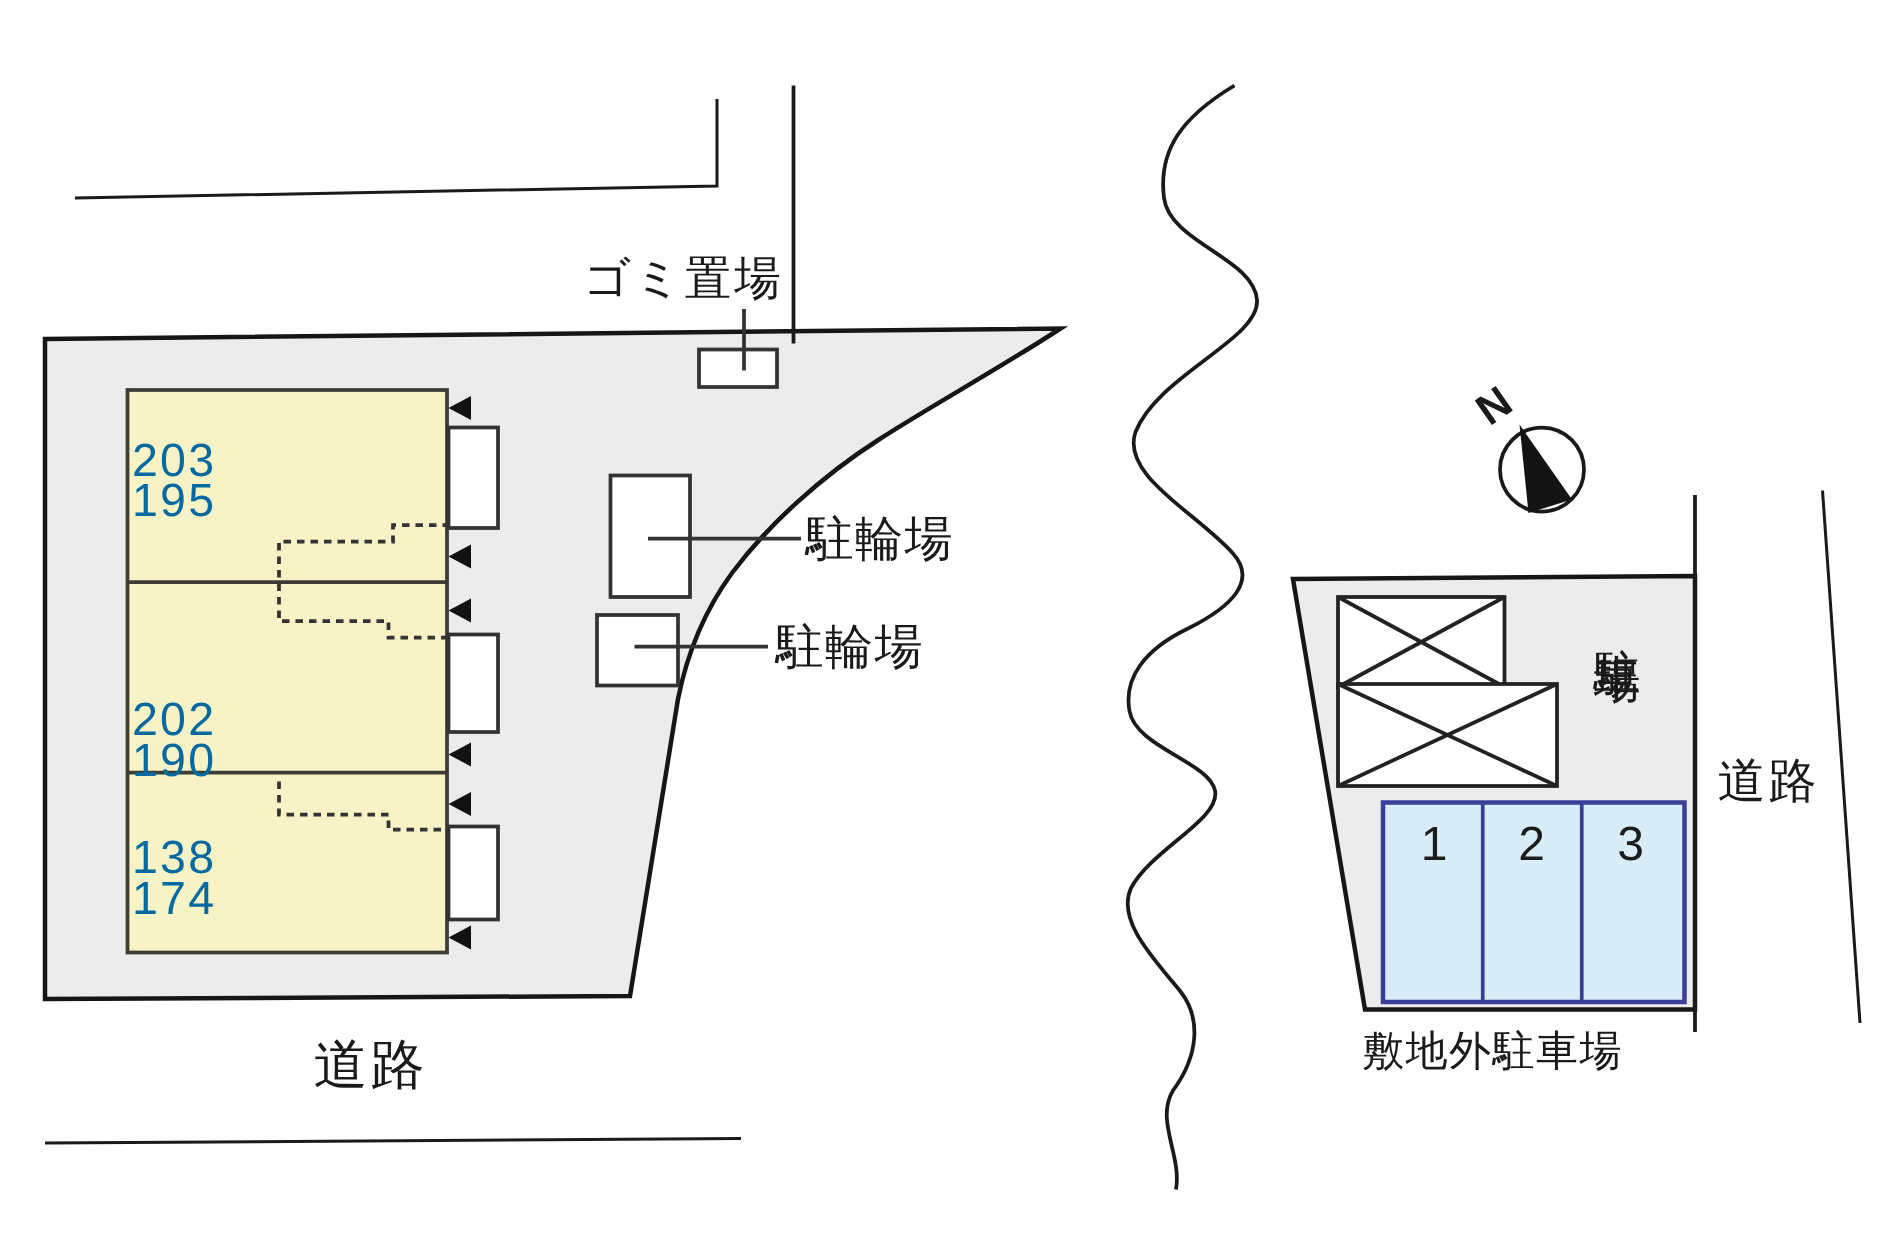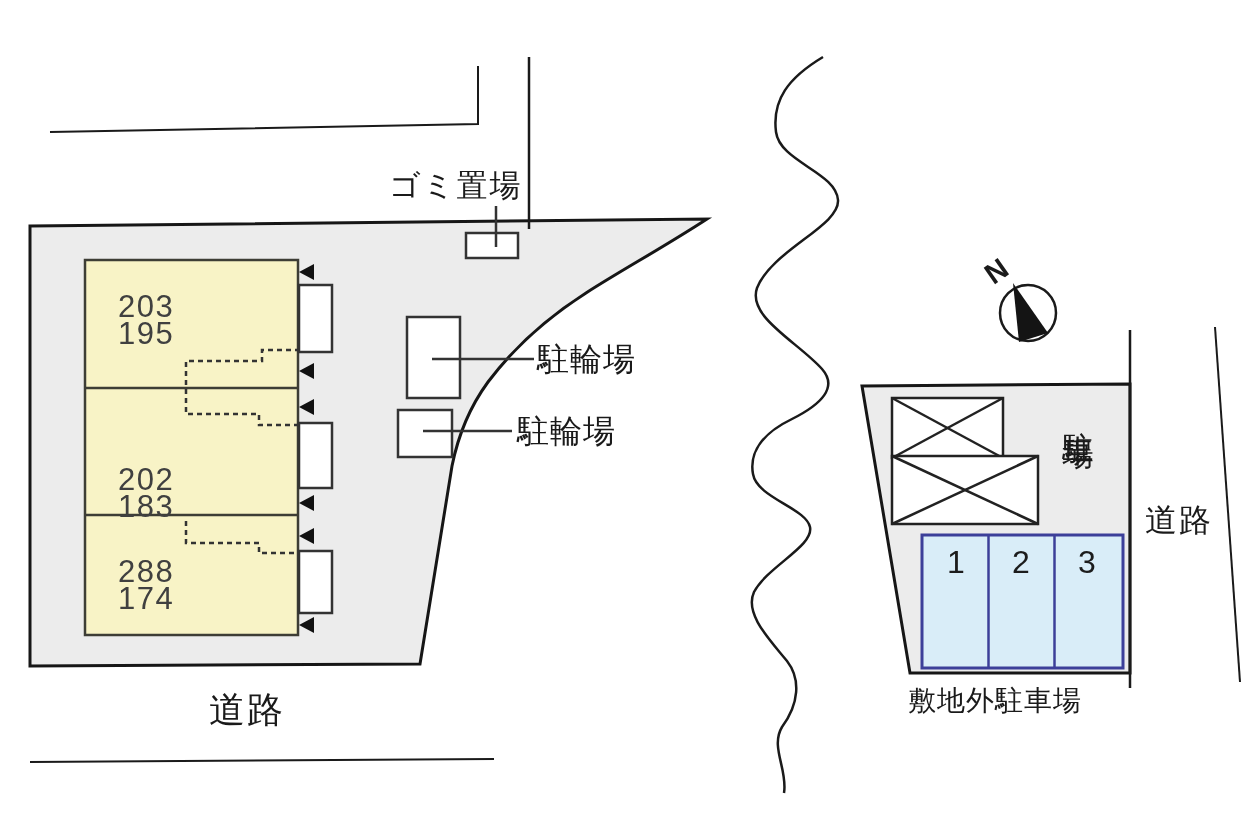--- a/index.html
+++ b/index.html
@@ -45,26 +45,26 @@
     height: 120px;
   }
   .lbl-north {
     left: 986px; top: 256px;
     font-size: 29px;
     font-weight: bold;
     transform: rotate(-35deg);
   }
   .unit-label {
     position: absolute;
-    left: 118px;
+    left: 88px;
     font-size: 31px;
     line-height: 27px;
     letter-spacing: 1.5px;
     font-weight: 500;
-    color: #404040;
+    color: #0369a1;
   }
   .unit-label-1 { top: 293px; }
   .unit-label-2 { top: 428px; margin-top: 38px; }
   .unit-label-3 { top: 558px; }
   .stall-number {
     position: absolute;
     top: 544px;
     width: 40px;
     text-align: center;
     font-size: 32px;
@@ -156,24 +156,24 @@
   </svg>
 
   <div class="lbl lbl-garbage">ゴミ置場</div>
 
   <div class="unit-label unit-label-1">
     <div>203</div>
     <div>195</div>
   </div>
   <div class="unit-label unit-label-2">
     <div>202</div>
-    <div>183</div>
+    <div>190</div>
   </div>
   <div class="unit-label unit-label-3">
-    <div>288</div>
+    <div>138</div>
     <div>174</div>
   </div>
 
   <div class="lbl lbl-bicycle1">駐輪場</div>
   <div class="lbl lbl-bicycle2">駐輪場</div>
 
   <div class="lbl lbl-road-bottom">道路</div>
 
   <div class="lbl lbl-north">N</div>
 

